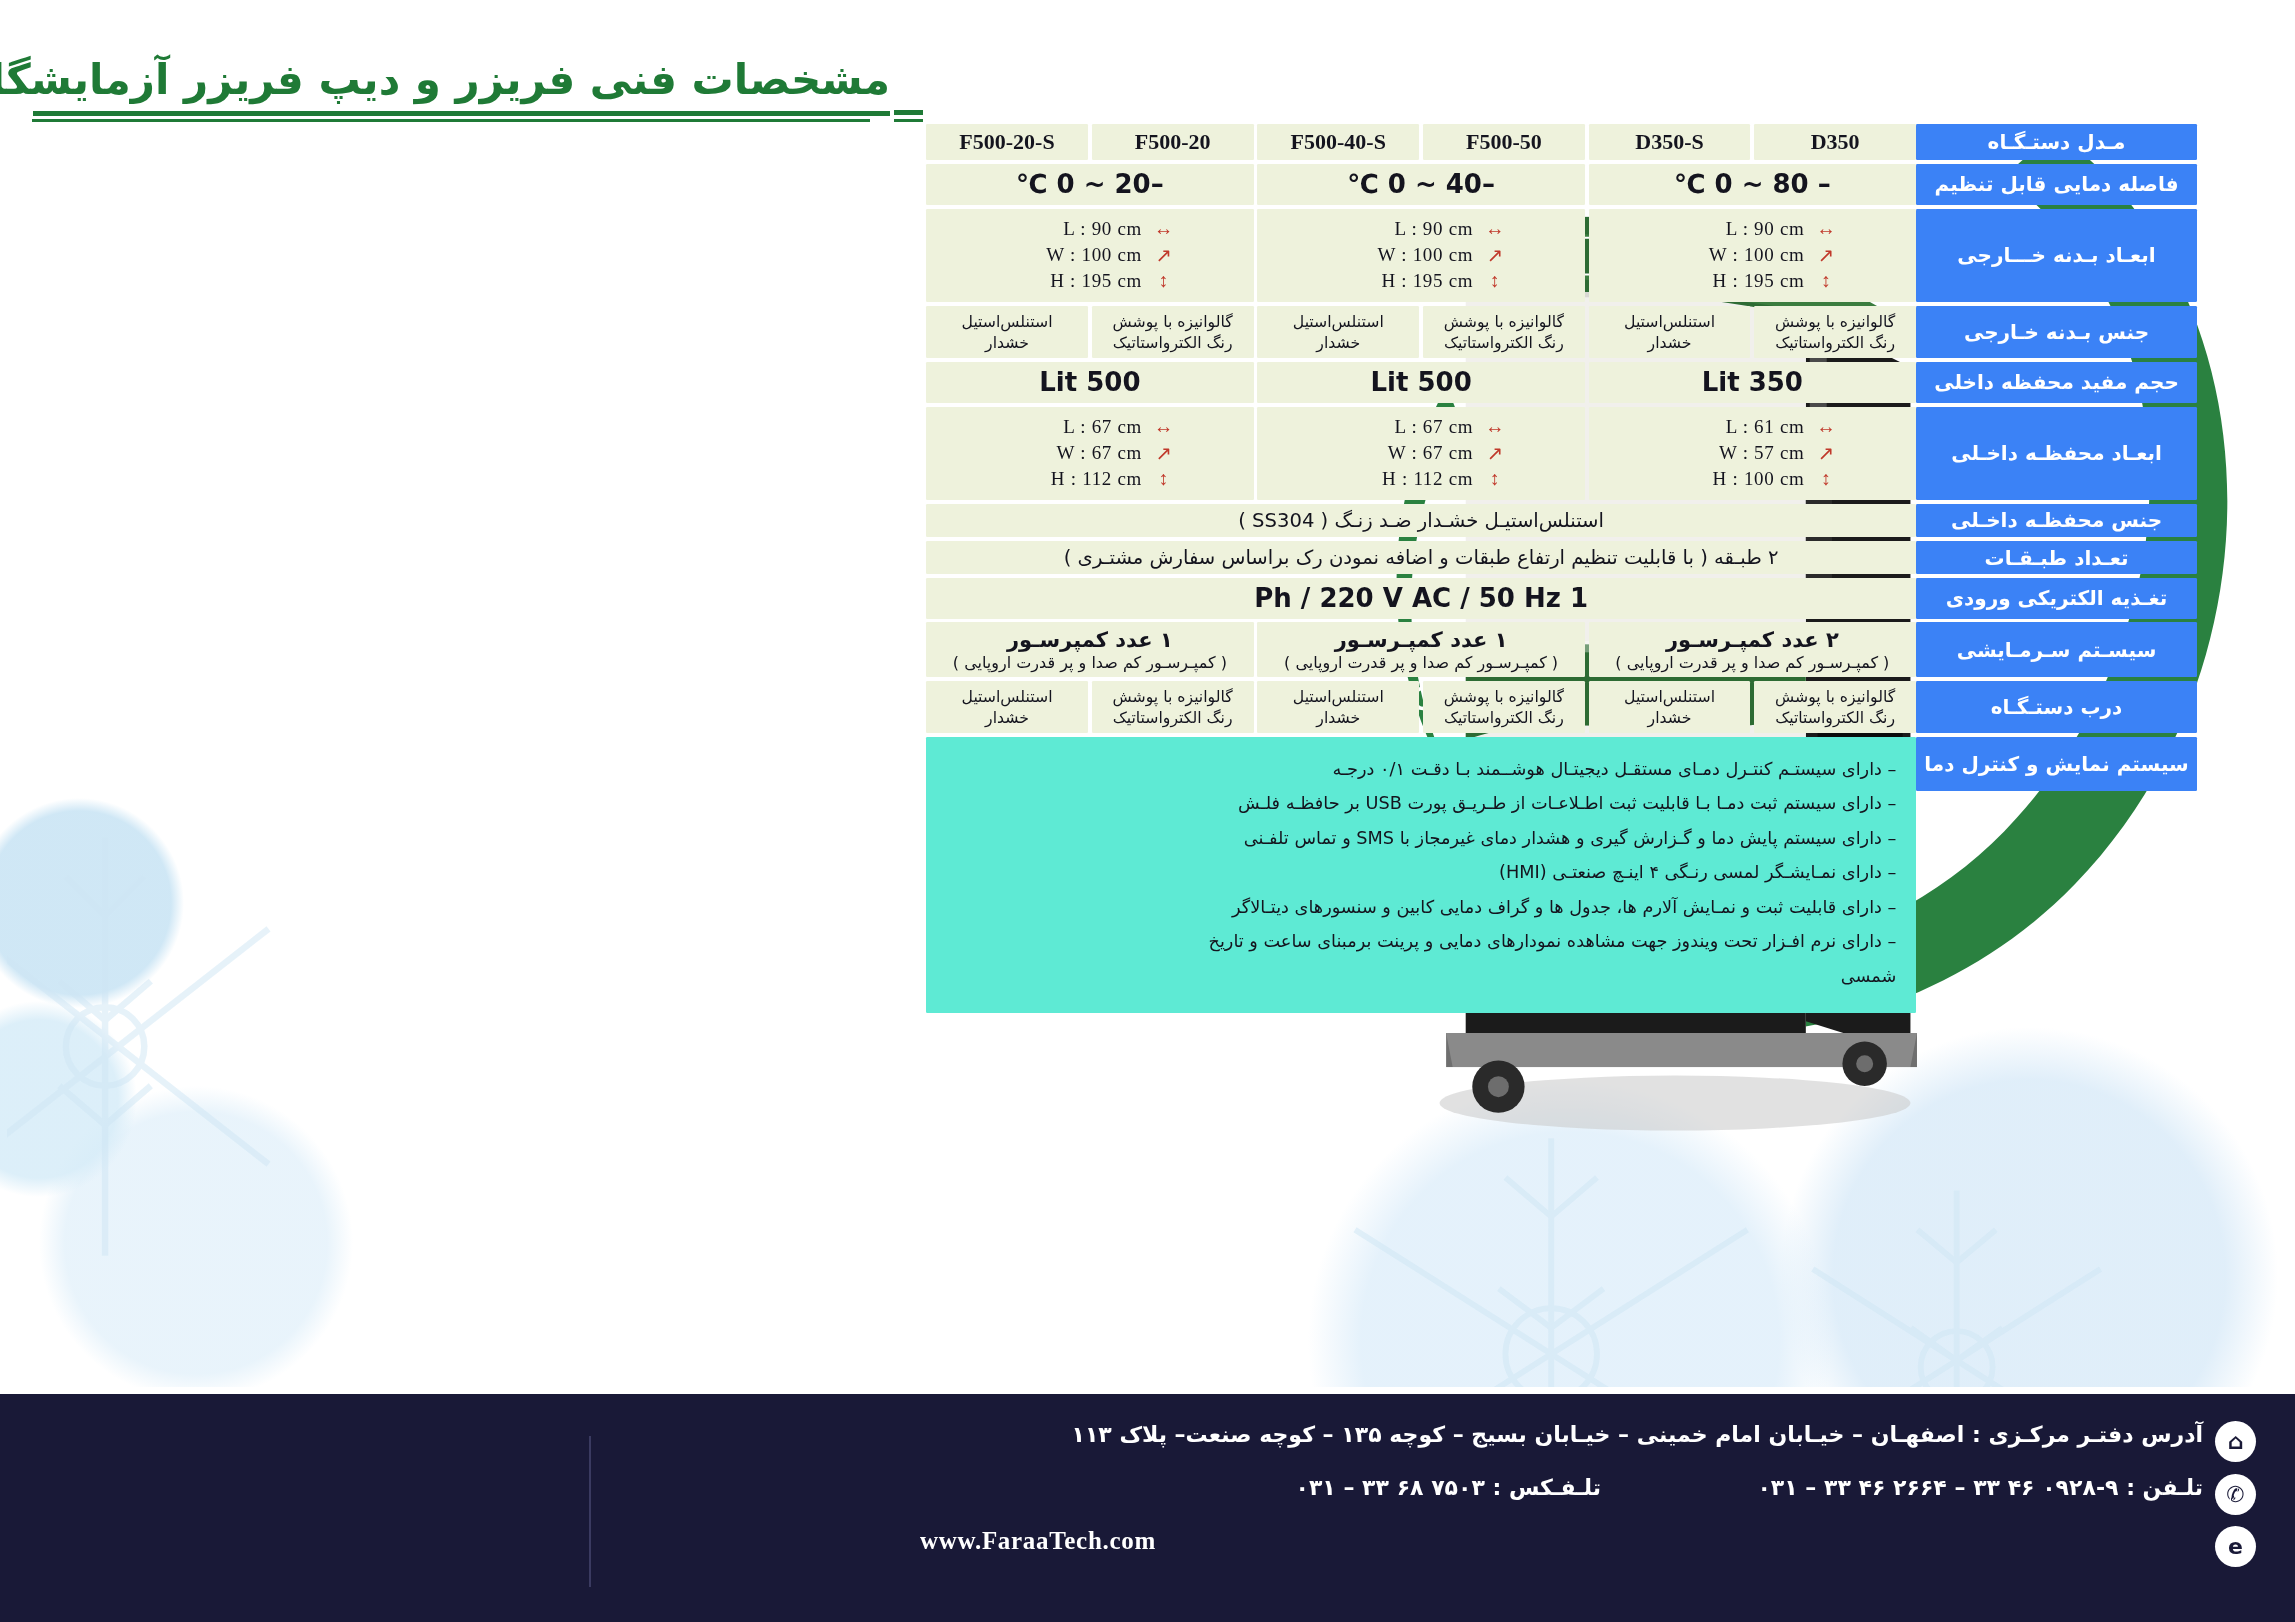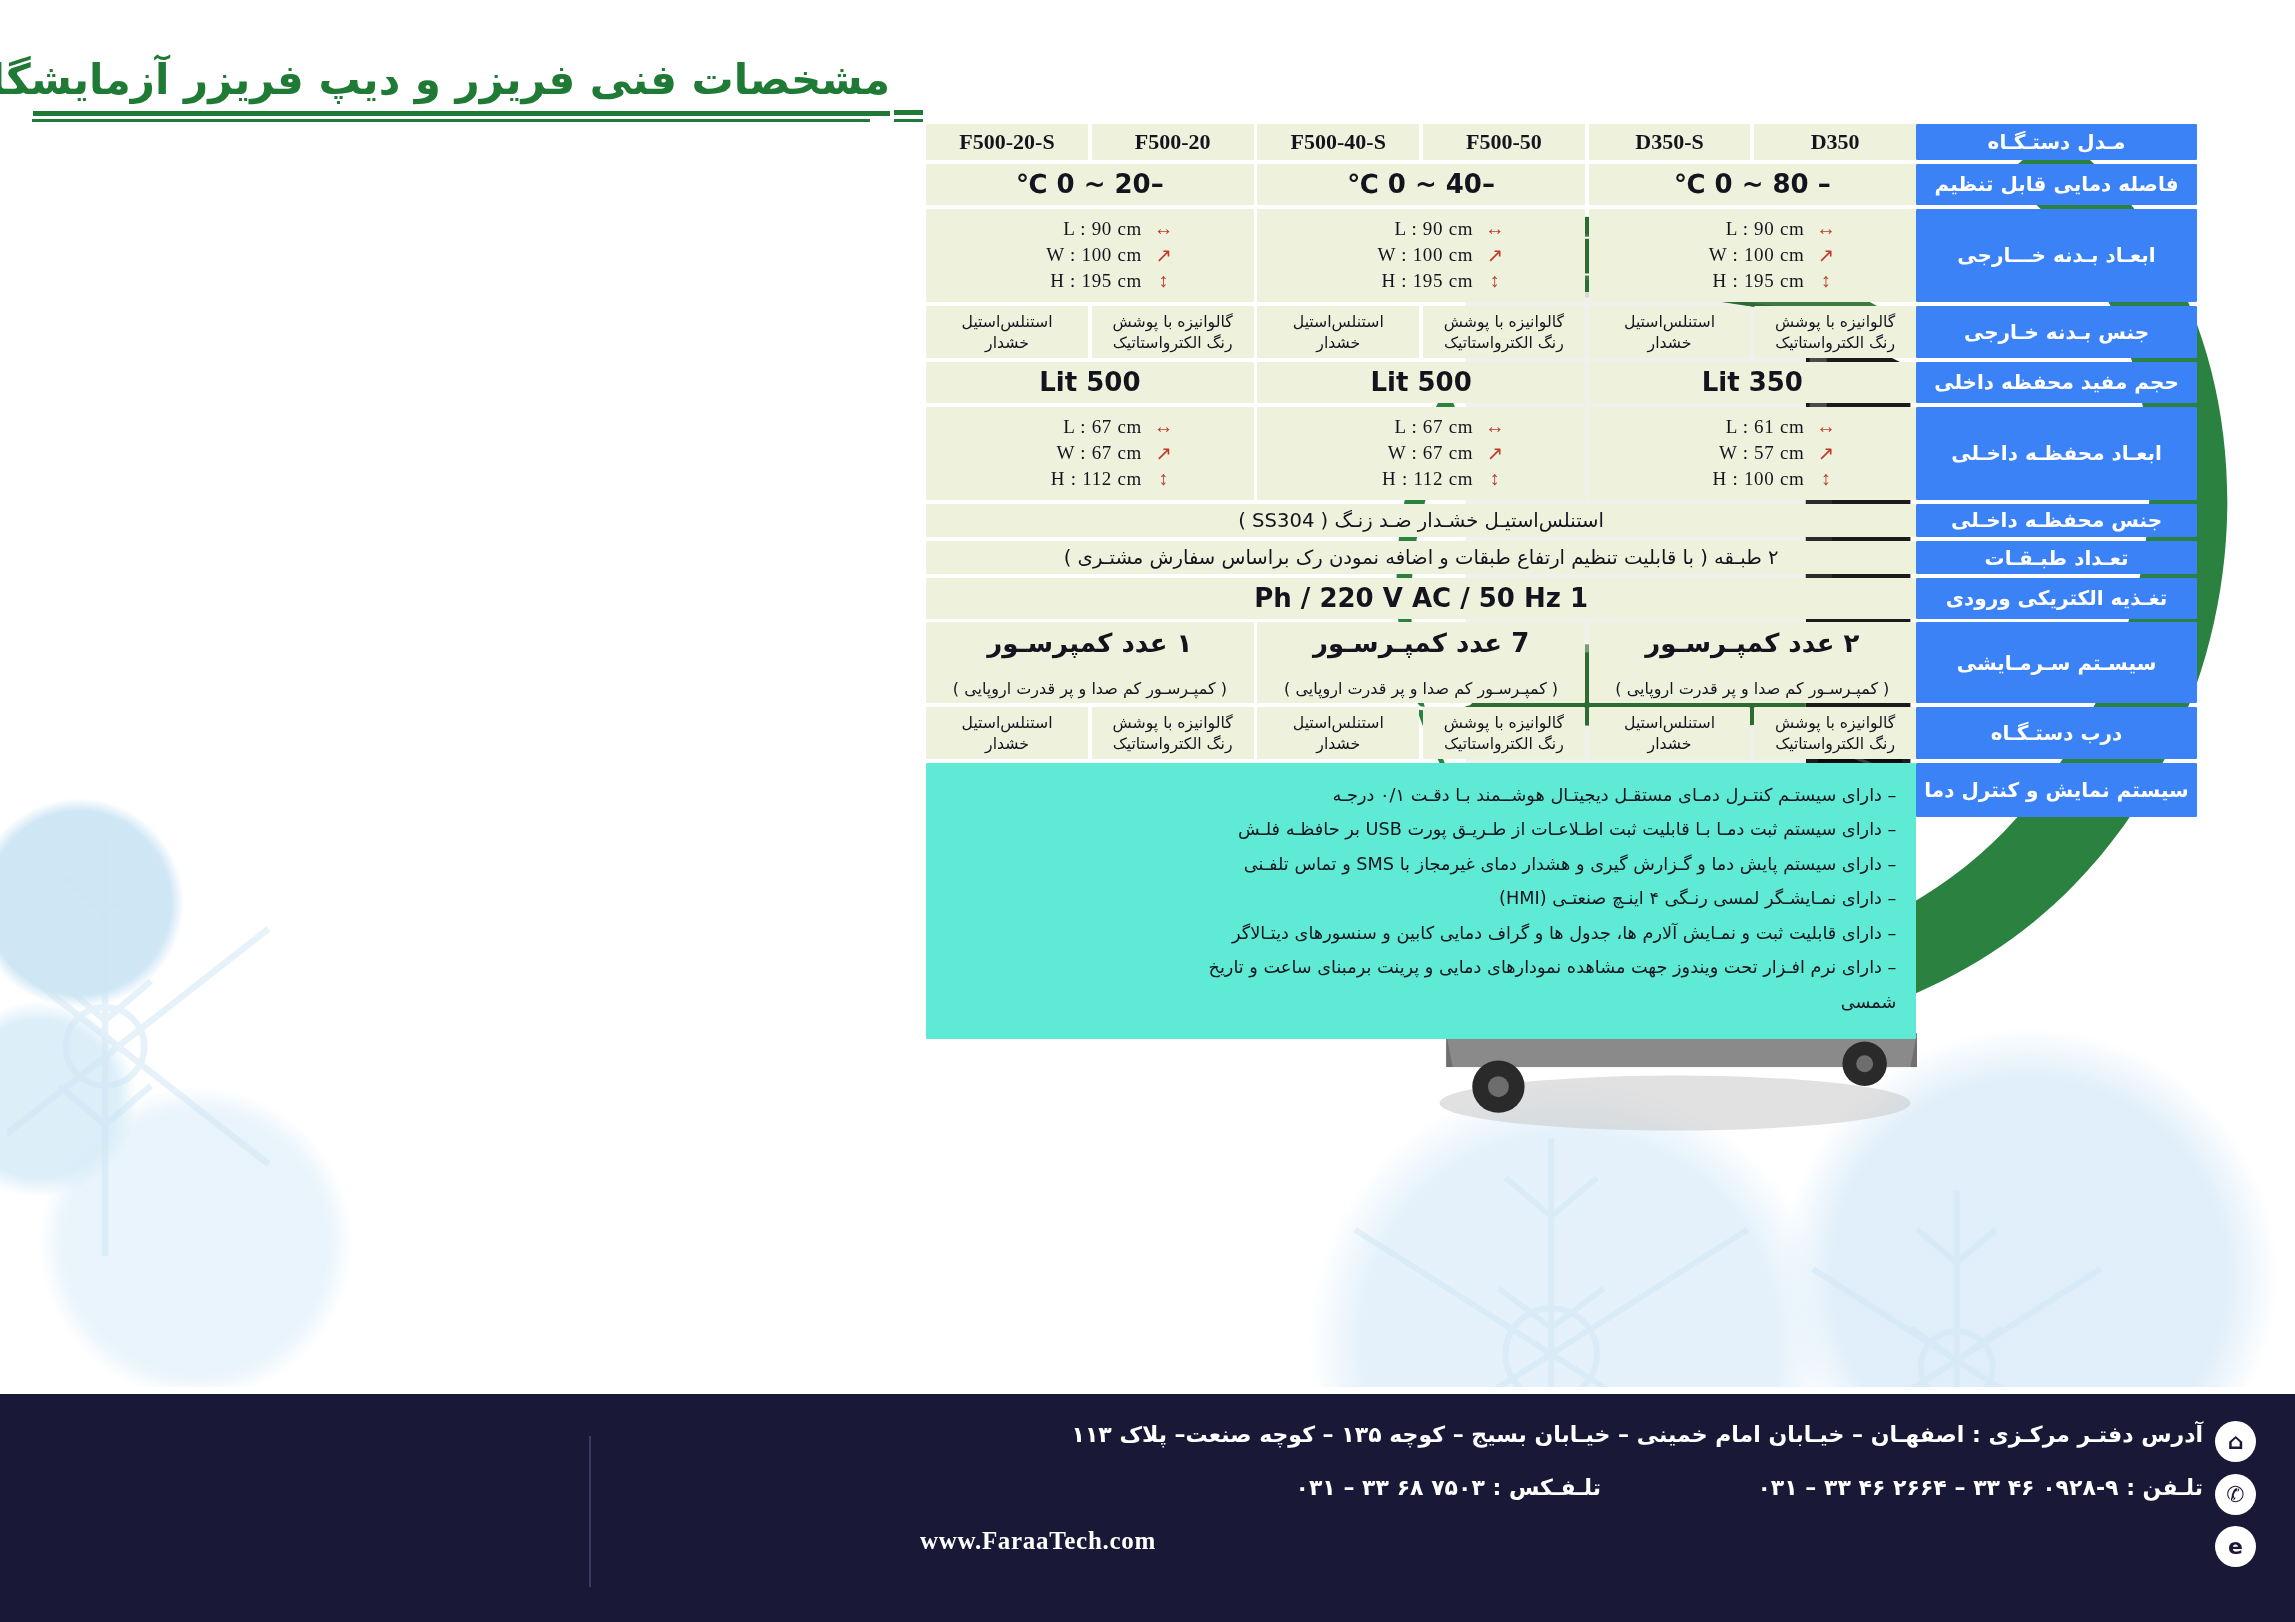--- a/index.html
+++ b/index.html
@@ -66,21 +66,21 @@
   .dimline{display:flex;align-items:center;justify-content:center;font-size:19px;margin:3.3px 0;font-family:"Liberation Serif",serif;}
   .dimline .arrow{color:#c0392b;font-size:19.6px;margin-left:10.5px;display:inline-block;width:22px;text-align:center;}
   .dimline .txt{min-width:137px;text-align:right;letter-spacing:0.7px;}
   .merged{flex:1 1 auto;}
   .notes{
     background:#5eead4;color:#14141e;border-radius:1.3px;
     padding:14.4px 19.6px 19.6px 19.6px;box-sizing:border-box;
     font-size:17.7px;line-height:1.95;text-align:right;
   }
   .notes div{white-space:nowrap;}
-  .compressor .big-line{font-size:26px;font-weight:bold;margin-bottom:21px;}
+  .compressor .big-line{font-size:21px;font-weight:bold;margin-bottom:1px;}
   .compressor .sub-line{font-size:16px;}
 
   
   .photo{position:absolute;z-index:4;}
   
   .footer{
     position:absolute;left:0;bottom:0;width:2295px;height:236px;z-index:6;
     background:#191937;
   }
   .footer-top-line{position:absolute;left:0;top:0;width:2295px;height:6.5px;background:#ffffff;}
@@ -318,21 +318,21 @@
   </div>
 
   <div class="row">
     <div class="label-cell">سیسـتم سـرمـایشی</div>
     <div class="val-area">
       <div class="cell compressor" style="display:block;">
         <div class="big-line">۲ عدد کمپـرسـور</div>
         <div class="sub-line">( کمپـرسـور کم صدا و پر قدرت اروپایی )</div>
       </div>
       <div class="cell compressor" style="display:block;">
-        <div class="big-line">7 عدد کمپـرسـور</div>
+        <div class="big-line">۱ عدد کمپـرسـور</div>
         <div class="sub-line">( کمپـرسـور کم صدا و پر قدرت اروپایی )</div>
       </div>
       <div class="cell compressor" style="display:block;">
         <div class="big-line">۱ عدد کمپرسـور</div>
         <div class="sub-line">( کمپـرسـور کم صدا و پر قدرت اروپایی )</div>
       </div>
     </div>
   </div>
 
   <div class="row">

